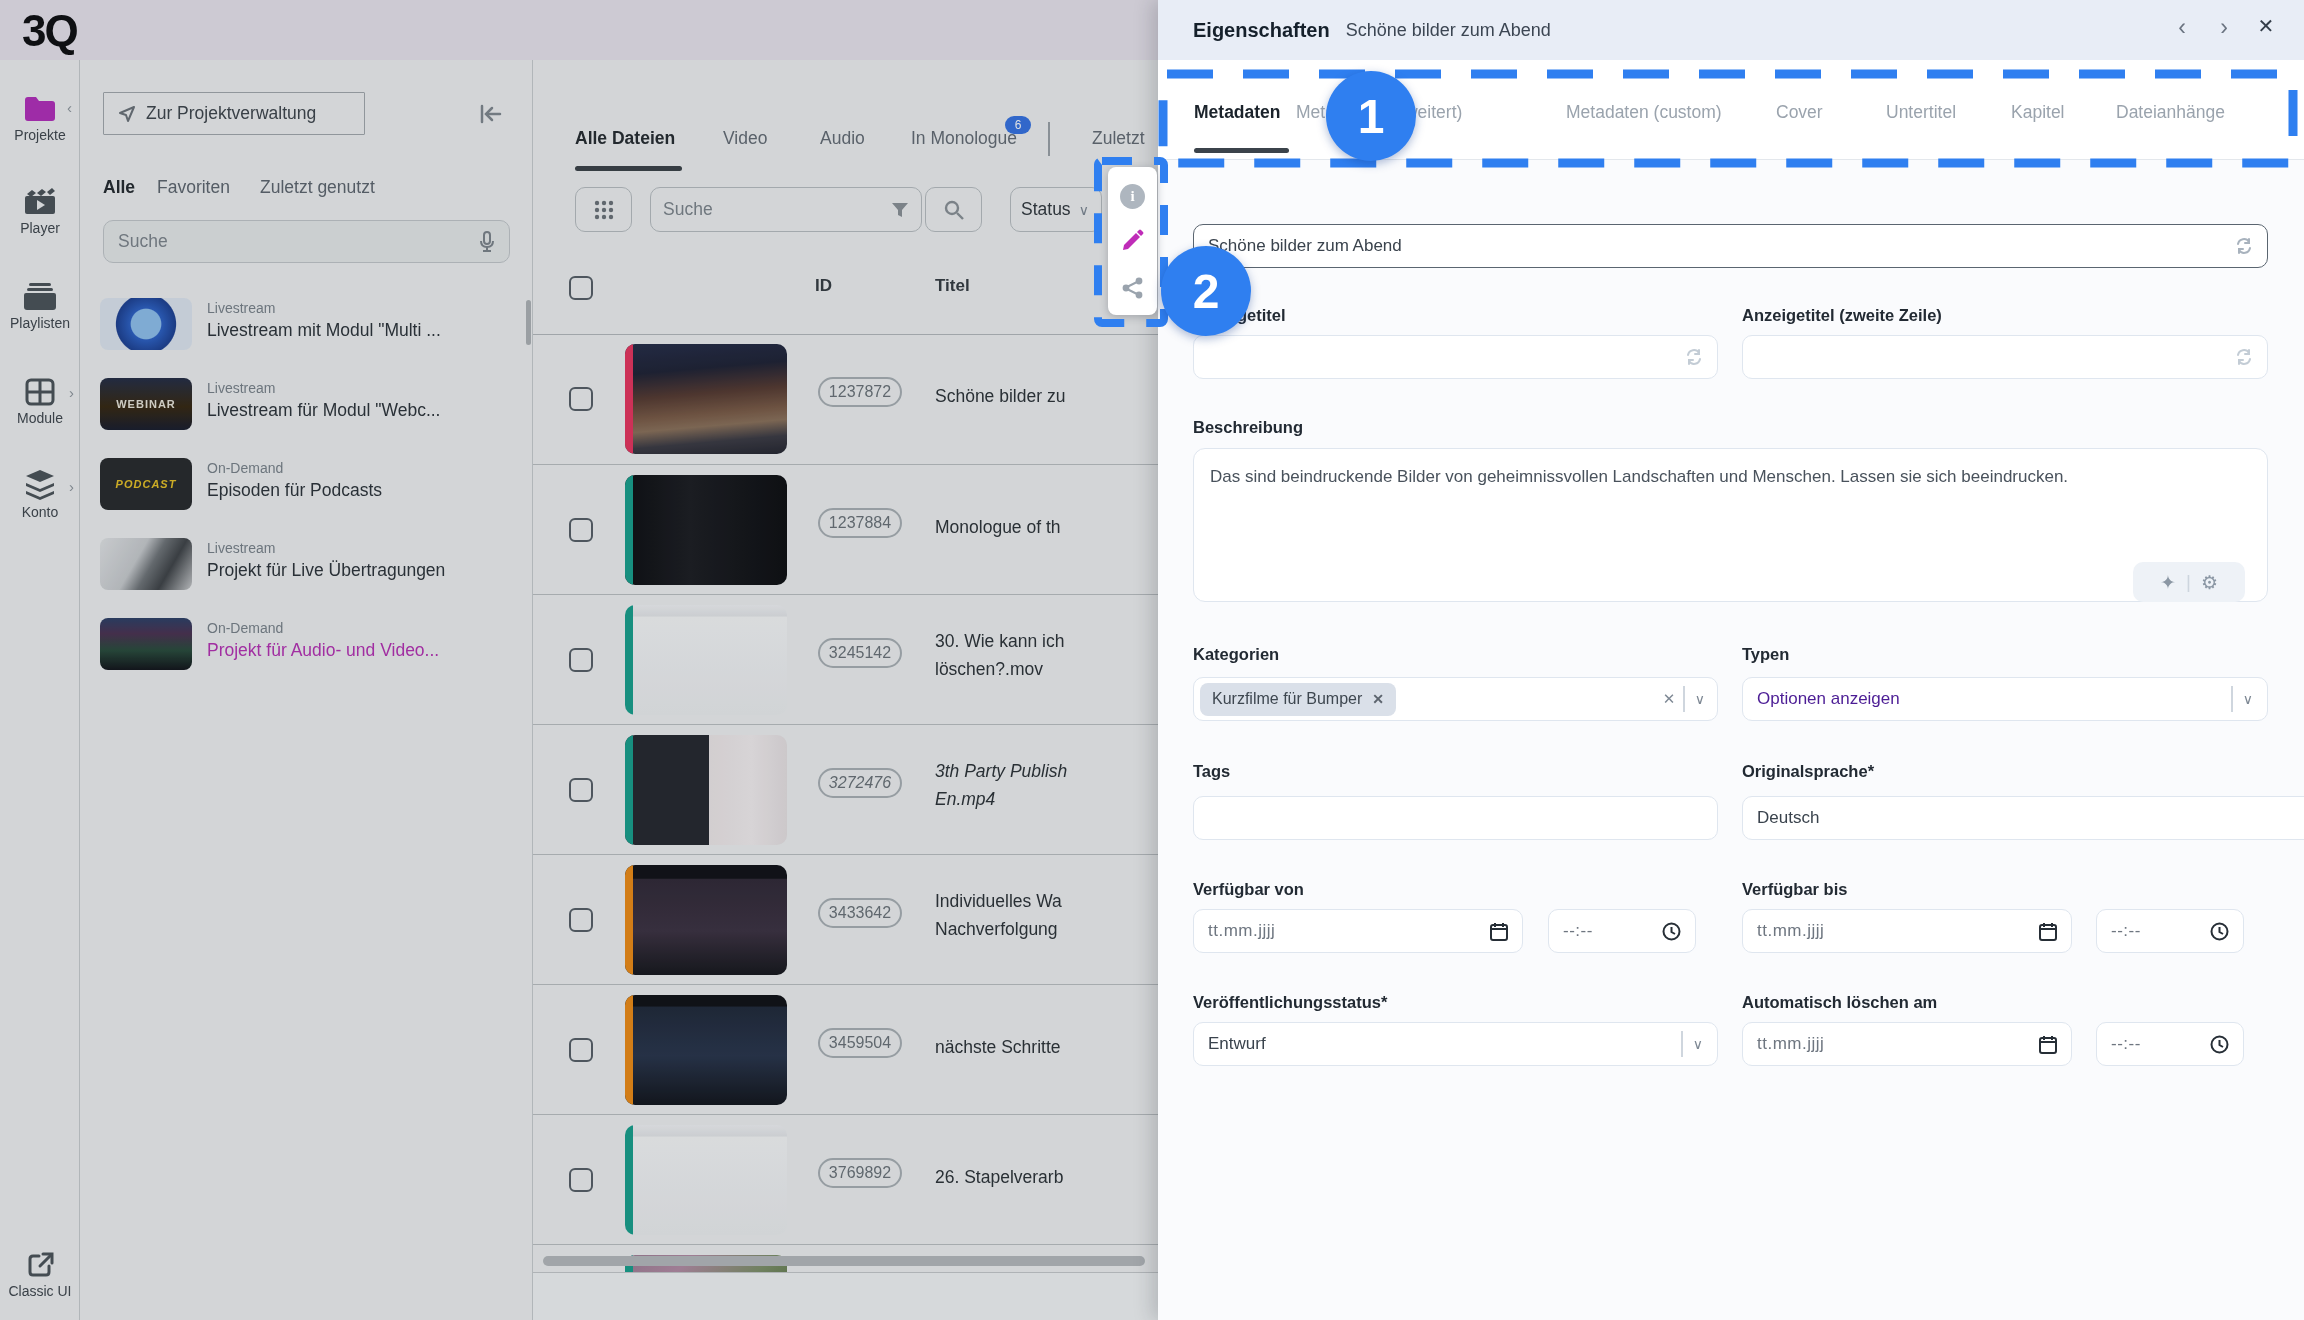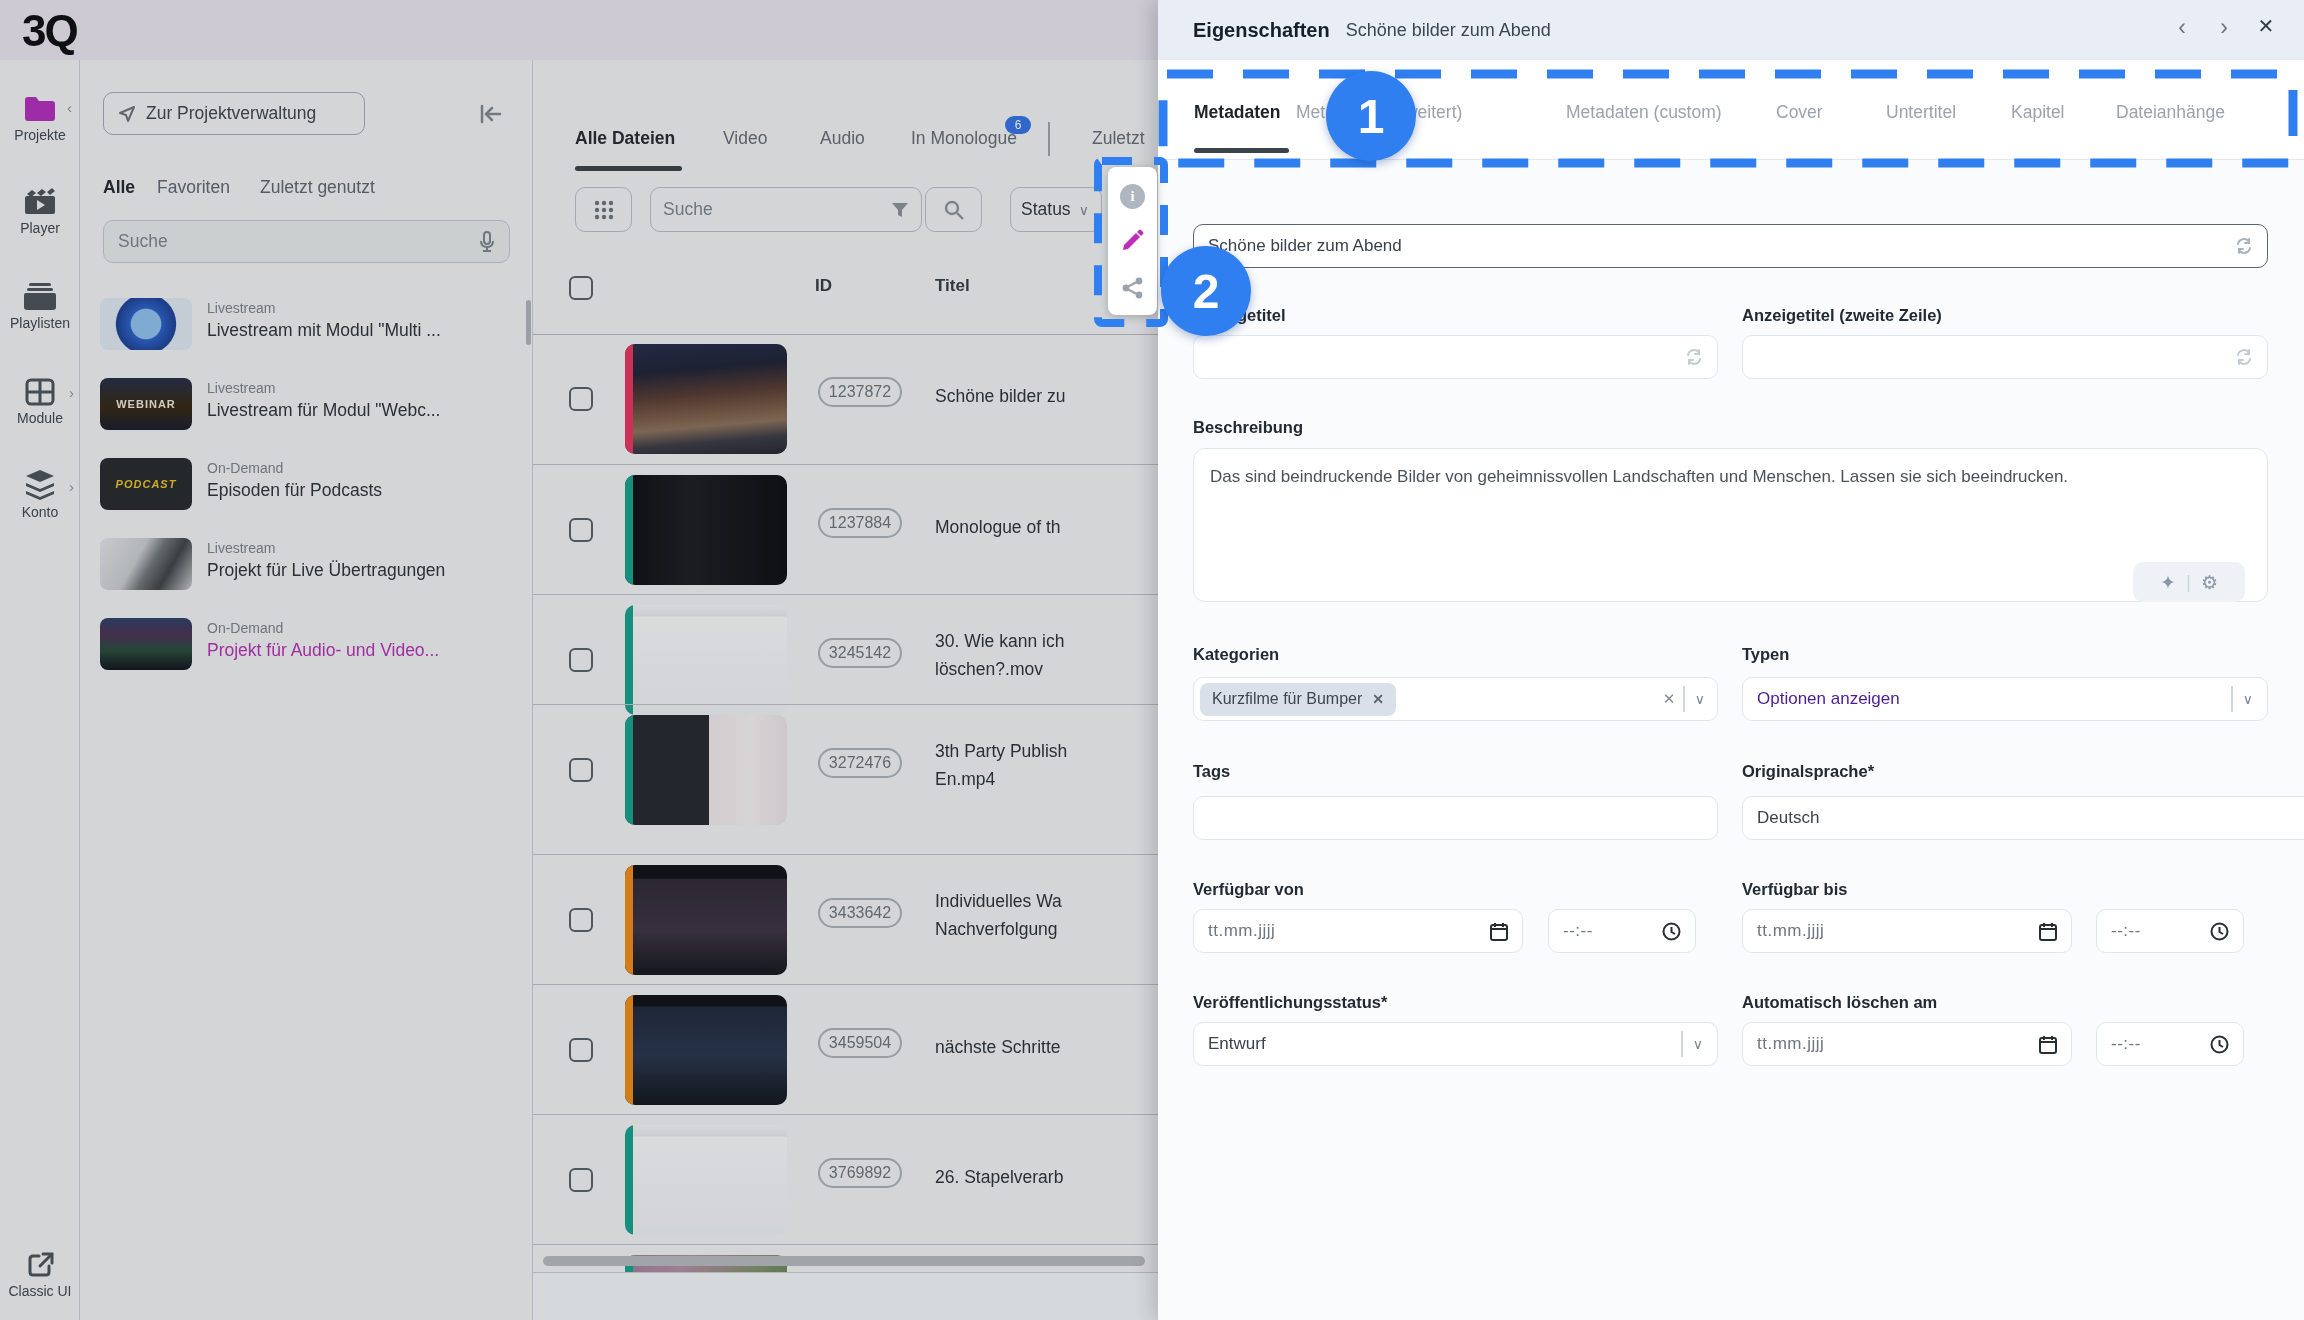--- a/index.html
+++ b/index.html
@@ -12,21 +12,21 @@
   #logo { left:22px; top:6px; font-size:44px; font-weight:bold; letter-spacing:-2px; color:#0c0c0e; }
 
   
   #rail { left:0; top:60px; width:80px; height:1260px; background:#f0f2f3; border-right:1px solid #c9cdd0; z-index:1; }
   .rail-item { position:absolute; left:0; width:80px; text-align:center; color:#3e454c; font-size:14px; }
   .rail-ico { display:block; margin:0 auto 4px auto; }
   .rail-chev { position:absolute; font-size:15px; color:#8d959c; }
 
   
   #projpanel { left:80px; top:60px; width:453px; height:1260px; background:#f0f2f3; border-right:1px solid #c9cdd0; z-index:1; }
-  #proj-btn { left:23px; top:32px; width:262px; height:43px; border:1.5px solid #a2a8ad; border-radius:10px;
+  #proj-btn { left:23px; top:32px; width:262px; height:43px; border:1.5px solid #a2a8ad; border-radius:1px;
     display:flex; align-items:center; gap:10px; padding-left:14px; color:#3d444b; font-size:17.5px; background:transparent; }
   #collapse-ico { left:399px; top:43px; color:#7f878e; }
   .ptab { position:absolute; top:117px; font-size:17.5px; color:#5d656e; }
   .ptab.active { color:#22282d; font-weight:bold; }
   #proj-search { left:23px; top:160px; width:407px; height:43px; border:1.5px solid #c3c8cb; border-radius:10px;
     background:#e7eaeb; display:flex; align-items:center; padding:0 14px; color:#7c848b; font-size:17.5px; }
   #proj-search .spacer { flex:1; }
   .pitem { position:absolute; left:20px; width:420px; height:66px; }
   .pthumb { position:absolute; left:0; top:0; width:92px; height:52px; border-radius:8px; overflow:hidden;
     display:flex; align-items:center; justify-content:center; }
@@ -323,21 +323,21 @@
   </div>
       <div class="frow" style="top: 534px;">
     <div class="chk" style="left:36px; top:53px;"></div>
     <div class="fthumb t3">
           <div class="stripe" style="background: rgb(22, 160, 140);"></div>
         </div>
     <div class="fid">3245142</div>
     <div class="ftitle l1" style="top: 36px;">30. Wie kann ich</div>
     <div class="ftitle l2" style="top: 64px;">löschen?.mov</div>
   </div>
-      <div class="frow" style="top: 644px;">
+      <div class="frow" style="top: 664px; font-style: italic;">
     <div class="chk" style="left:36px; top:53px;"></div>
     <div class="fthumb t4">
           <div class="stripe" style="background: rgb(22, 160, 140);"></div>
         </div>
     <div class="fid">3272476</div>
     <div class="ftitle l1" style="top: 36px;">3th Party Publish</div>
     <div class="ftitle l2" style="top: 64px;">En.mp4</div>
   </div>
       <div class="frow" style="top: 794px;">
     <div class="chk" style="left:36px; top:53px;"></div>

